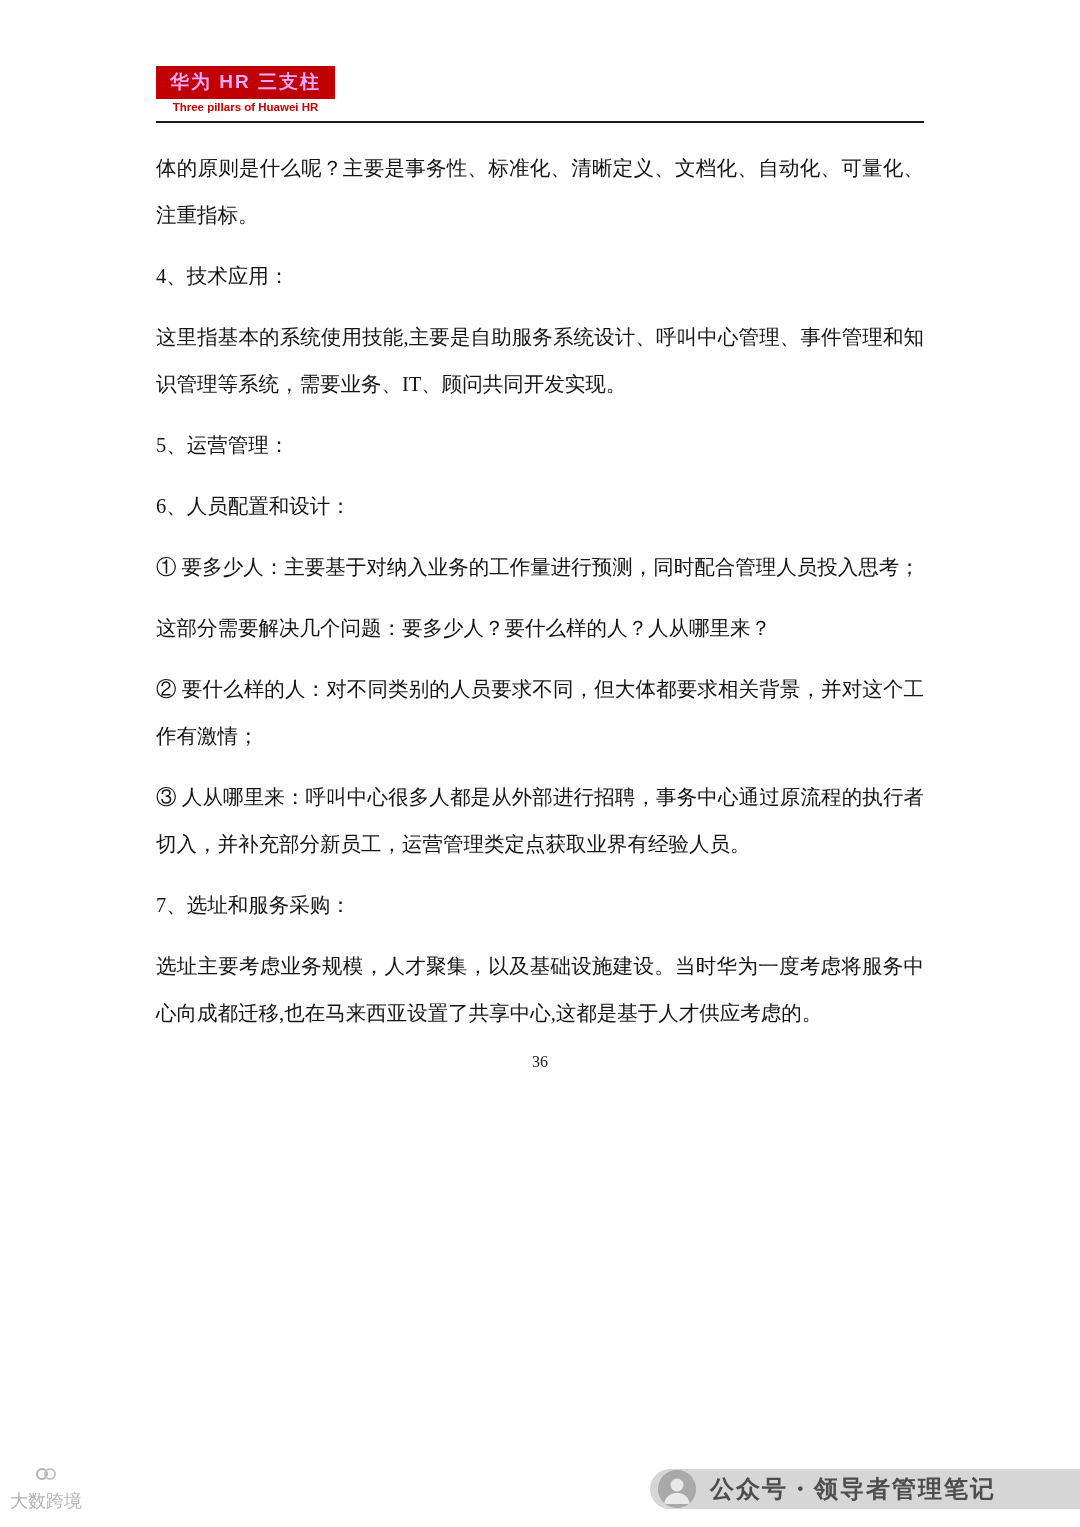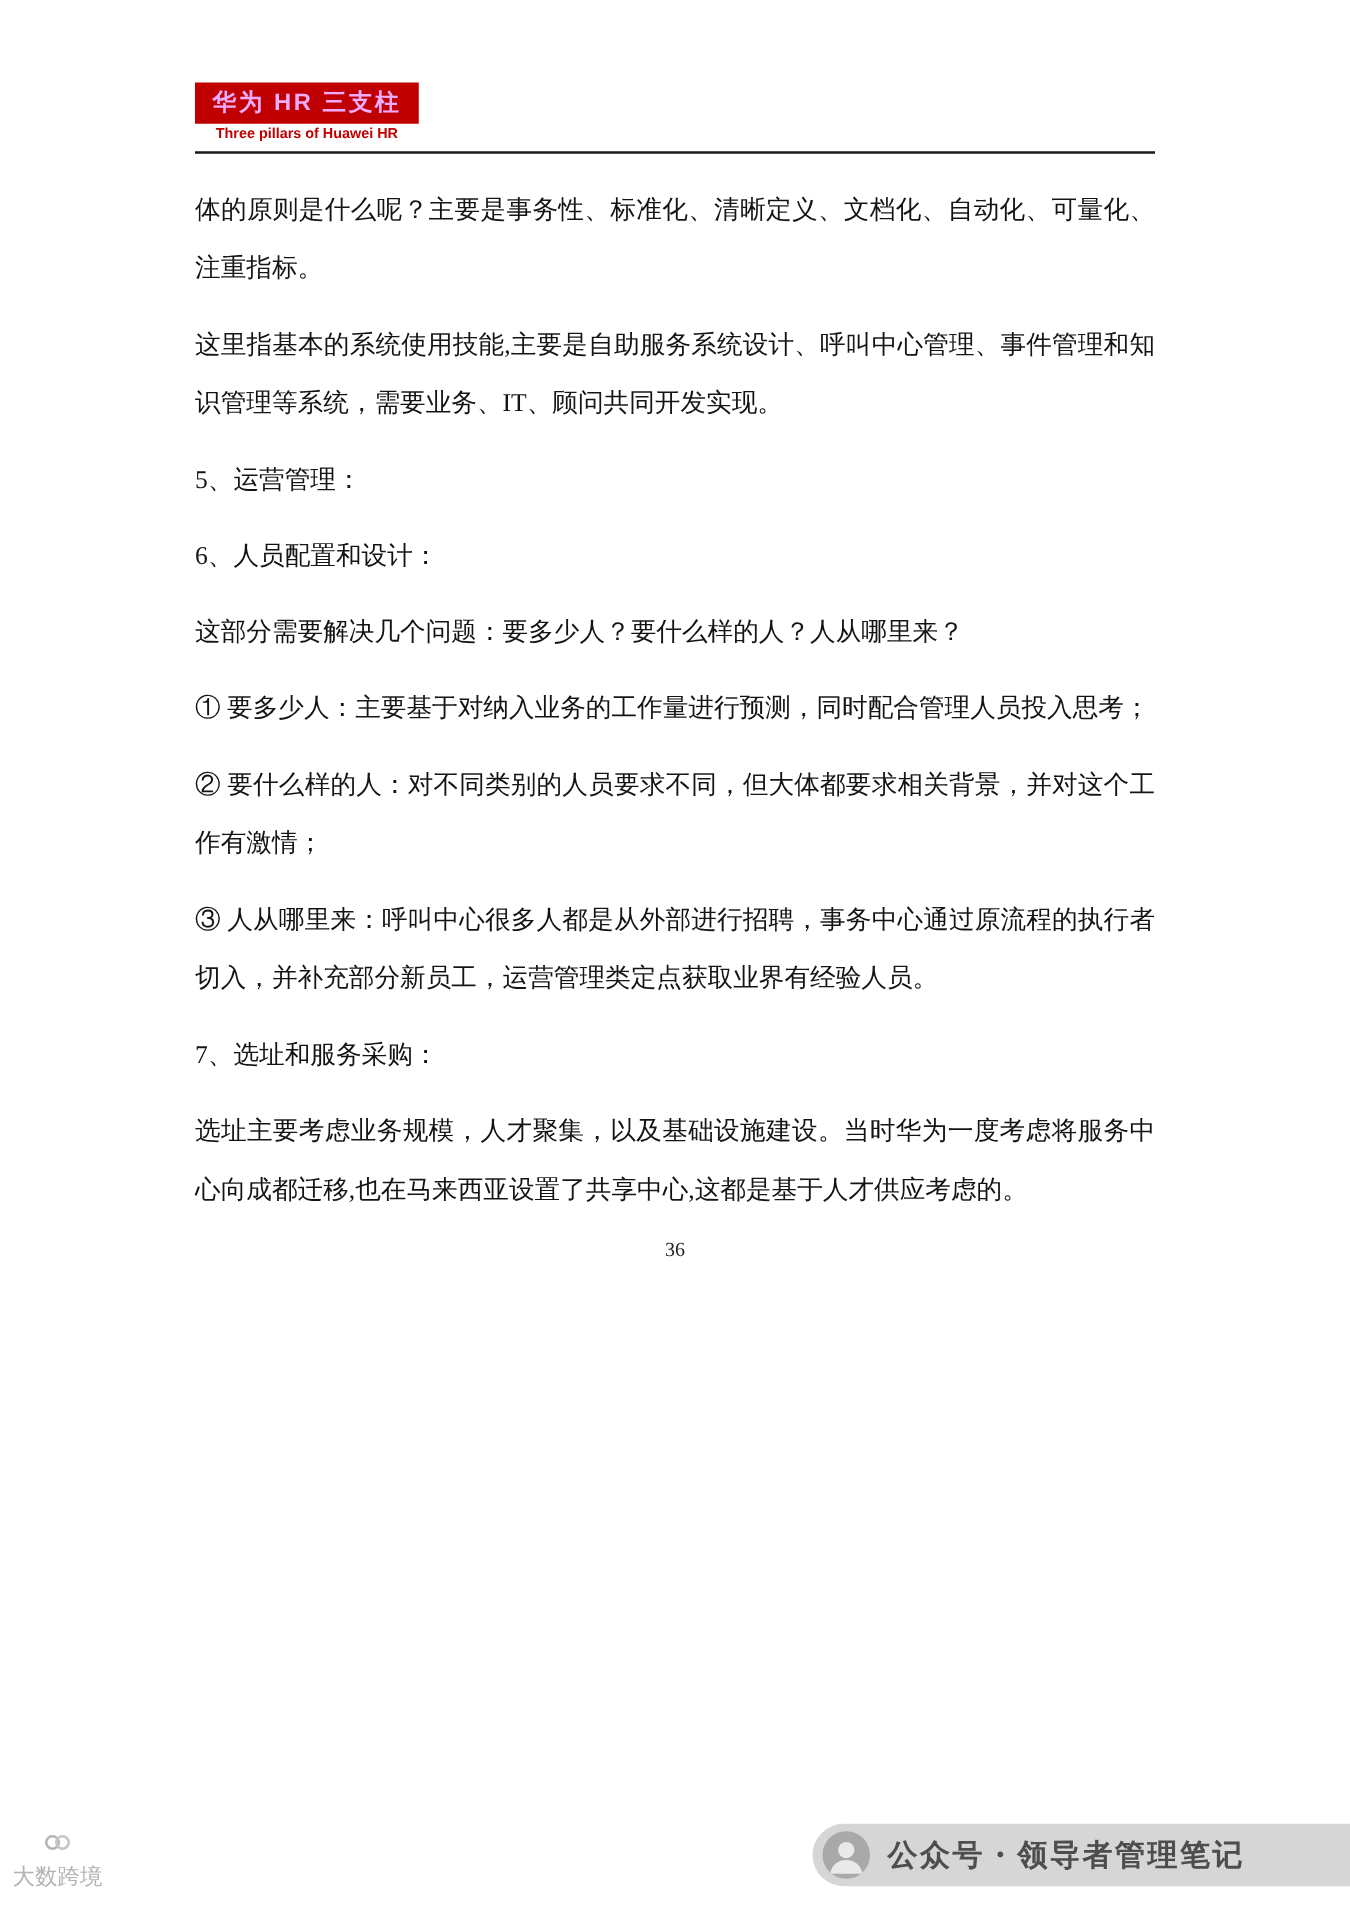--- a/index.html
+++ b/index.html
@@ -83,21 +83,21 @@
     color: #b3b3b3;
     font-family: "Liberation Sans", "DejaVu Sans", sans-serif;
     font-size: 18px;
     flex-direction: column;
   }
   .watermark svg { display: block; }
   .wechat-pill {
     position: absolute;
     right: 0;
     bottom: 18px;
-    height: 50px;
+    height: 40px;
     min-width: 430px;
     background: #d6d6d6;
     border-radius: 25px 0 0 25px;
     display: flex;
     align-items: center;
     gap: 14px;
     padding: 0 26px 0 8px;
   }
   .wechat-avatar {
     width: 38px;
@@ -127,25 +127,26 @@
 
     <div class="header">
       <div class="brand-right">
         <div class="badge">华为 HR 三支柱</div>
         <div class="badge-sub">Three pillars of Huawei HR</div>
       </div>
     </div>
 
     <div class="body-text">
       <p class="para">体的原则是什么呢？主要是事务性、标准化、清晰定义、文档化、自动化、可量化、注重指标。</p>
+      <p class="para">4、技术应用：</p>
       <p class="para">这里指基本的系统使用技能,主要是自助服务系统设计、呼叫中心管理、事件管理和知识管理等系统，需要业务、IT、顾问共同开发实现。</p>
       <p class="para">5、运营管理：</p>
       <p class="para">6、人员配置和设计：</p>
+      <p class="para">① 要多少人：主要基于对纳入业务的工作量进行预测，同时配合管理人员投入思考；</p>
       <p class="para">这部分需要解决几个问题：要多少人？要什么样的人？人从哪里来？</p>
-      <p class="para">① 要多少人：主要基于对纳入业务的工作量进行预测，同时配合管理人员投入思考；</p>
       <p class="para">② 要什么样的人：对不同类别的人员要求不同，但大体都要求相关背景，并对这个工作有激情；</p>
       <p class="para">③ 人从哪里来：呼叫中心很多人都是从外部进行招聘，事务中心通过原流程的执行者切入，并补充部分新员工，运营管理类定点获取业界有经验人员。</p>
       <p class="para">7、选址和服务采购：</p>
       <p class="para">选址主要考虑业务规模，人才聚集，以及基础设施建设。当时华为一度考虑将服务中心向成都迁移,也在马来西亚设置了共享中心,这都是基于人才供应考虑的。</p>
     </div>
 
     <div class="page-number">36</div>
   </div>
 
   <div class="watermark">

